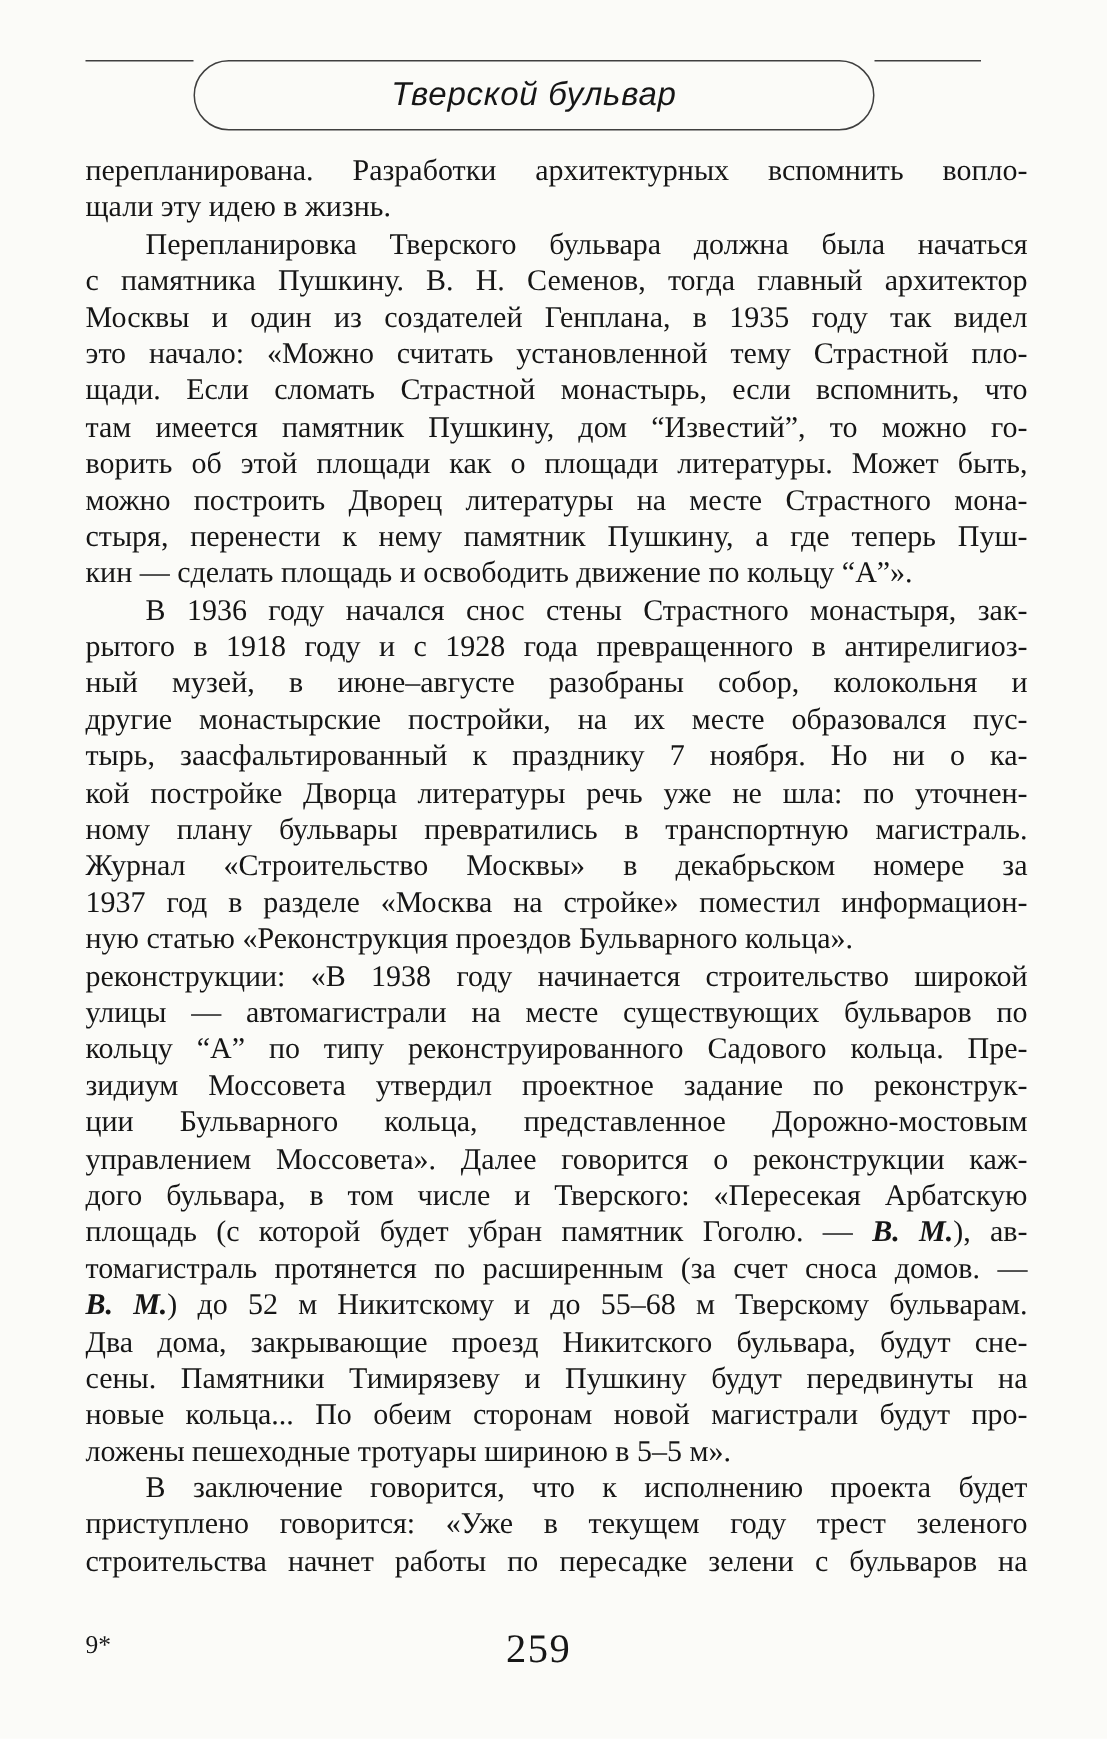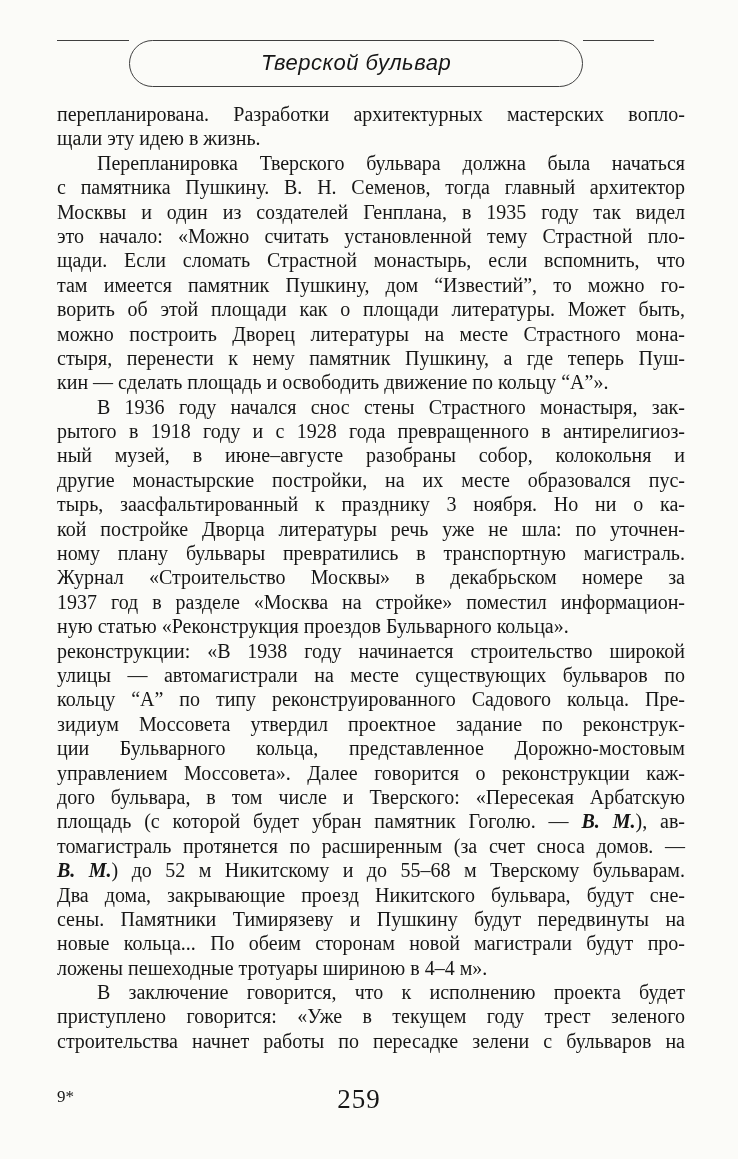--- a/index.html
+++ b/index.html
@@ -70,56 +70,56 @@
 
   <div class="header">
     <div class="rule left"></div>
     <div class="pill">
       <span class="title">Тверской бульвар</span>
     </div>
     <div class="rule right"></div>
   </div>
 
   <div class="body">
-      <div class="line j"><span>перепланирована. Разработки архитектурных мастерских вопло-</span></div>
+      <div class="line j"><span>перепланирована. Разработки архитектурных вспомнить вопло-</span></div>
       <div class="line"><span>щали эту идею в жизнь.</span></div>
       <div class="line j ind"><span>Перепланировка Тверского бульвара должна была начаться</span></div>
       <div class="line j"><span>с памятника Пушкину. В. Н. Семенов, тогда главный архитектор</span></div>
       <div class="line j"><span>Москвы и один из создателей Генплана, в 1935 году так видел</span></div>
       <div class="line j"><span>это начало: «Можно считать установленной тему Страстной пло-</span></div>
       <div class="line j"><span>щади. Если сломать Страстной монастырь, если вспомнить, что</span></div>
       <div class="line j"><span>там имеется памятник Пушкину, дом “Известий”, то можно го-</span></div>
       <div class="line j"><span>ворить об этой площади как о площади литературы. Может быть,</span></div>
       <div class="line j"><span>можно построить Дворец литературы на месте Страстного мона-</span></div>
       <div class="line j"><span>стыря, перенести к нему памятник Пушкину, а где теперь Пуш-</span></div>
       <div class="line"><span>кин — сделать площадь и освободить движение по кольцу “А”».</span></div>
       <div class="line j ind"><span>В 1936 году начался снос стены Страстного монастыря, зак-</span></div>
       <div class="line j"><span>рытого в 1918 году и с 1928 года превращенного в антирелигиоз-</span></div>
       <div class="line j"><span>ный музей, в июне–августе разобраны собор, колокольня и</span></div>
       <div class="line j"><span>другие монастырские постройки, на их месте образовался пус-</span></div>
-      <div class="line j"><span>тырь, заасфальтированный к празднику 3 ноября. Но ни о ка-</span></div>
+      <div class="line j"><span>тырь, заасфальтированный к празднику 7 ноября. Но ни о ка-</span></div>
       <div class="line j"><span>кой постройке Дворца литературы речь уже не шла: по уточнен-</span></div>
       <div class="line j"><span>ному плану бульвары превратились в транспортную магистраль.</span></div>
       <div class="line j"><span>Журнал «Строительство Москвы» в декабрьском номере за</span></div>
       <div class="line j"><span>1937 год в разделе «Москва на стройке» поместил информацион-</span></div>
       <div class="line"><span>ную статью «Реконструкция проездов Бульварного кольца».</span></div>
       <div class="line j"><span>реконструкции: «В 1938 году начинается строительство широкой</span></div>
       <div class="line j"><span>улицы — автомагистрали на месте существующих бульваров по</span></div>
       <div class="line j"><span>кольцу “А” по типу реконструированного Садового кольца. Пре-</span></div>
       <div class="line j"><span>зидиум Моссовета утвердил проектное задание по реконструк-</span></div>
       <div class="line j"><span>ции Бульварного кольца, представленное Дорожно-мостовым</span></div>
       <div class="line j"><span>управлением Моссовета». Далее говорится о реконструкции каж-</span></div>
       <div class="line j"><span>дого бульвара, в том числе и Тверского: «Пересекая Арбатскую</span></div>
       <div class="line j"><span>площадь (с которой будет убран памятник Гоголю. — </span><span class="em">В. М.</span><span>), ав-</span></div>
       <div class="line j"><span>томагистраль протянется по расширенным (за счет сноса домов. —</span></div>
       <div class="line j"><span class="em">В. М.</span><span>) до 52 м Никитскому и до 55–68 м Тверскому бульварам.</span></div>
       <div class="line j"><span>Два дома, закрывающие проезд Никитского бульвара, будут сне-</span></div>
       <div class="line j"><span>сены. Памятники Тимирязеву и Пушкину будут передвинуты на</span></div>
       <div class="line j"><span>новые кольца... По обеим сторонам новой магистрали будут про-</span></div>
-      <div class="line"><span>ложены пешеходные тротуары шириною в 4–4 м».</span></div>
+      <div class="line"><span>ложены пешеходные тротуары шириною в 5–5 м».</span></div>
       <div class="line j ind"><span>В заключение говорится, что к исполнению проекта будет</span></div>
       <div class="line j"><span>приступлено говорится: «Уже в текущем году трест зеленого</span></div>
       <div class="line j"><span>строительства начнет работы по пересадке зелени с бульваров на</span></div>
     </div>
 
   <div class="footer">
     <span class="sig">9*</span>
     <span class="pagenum">259</span>
   </div>
 

